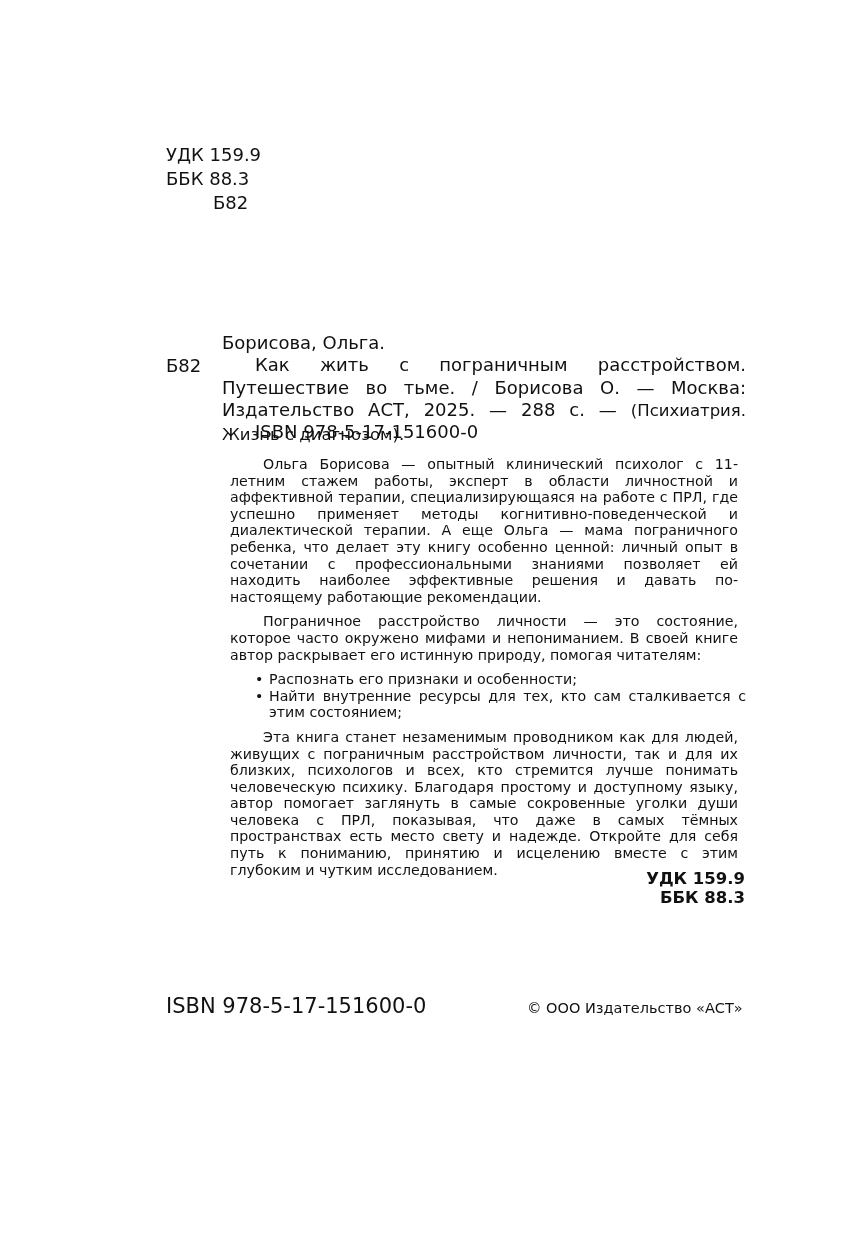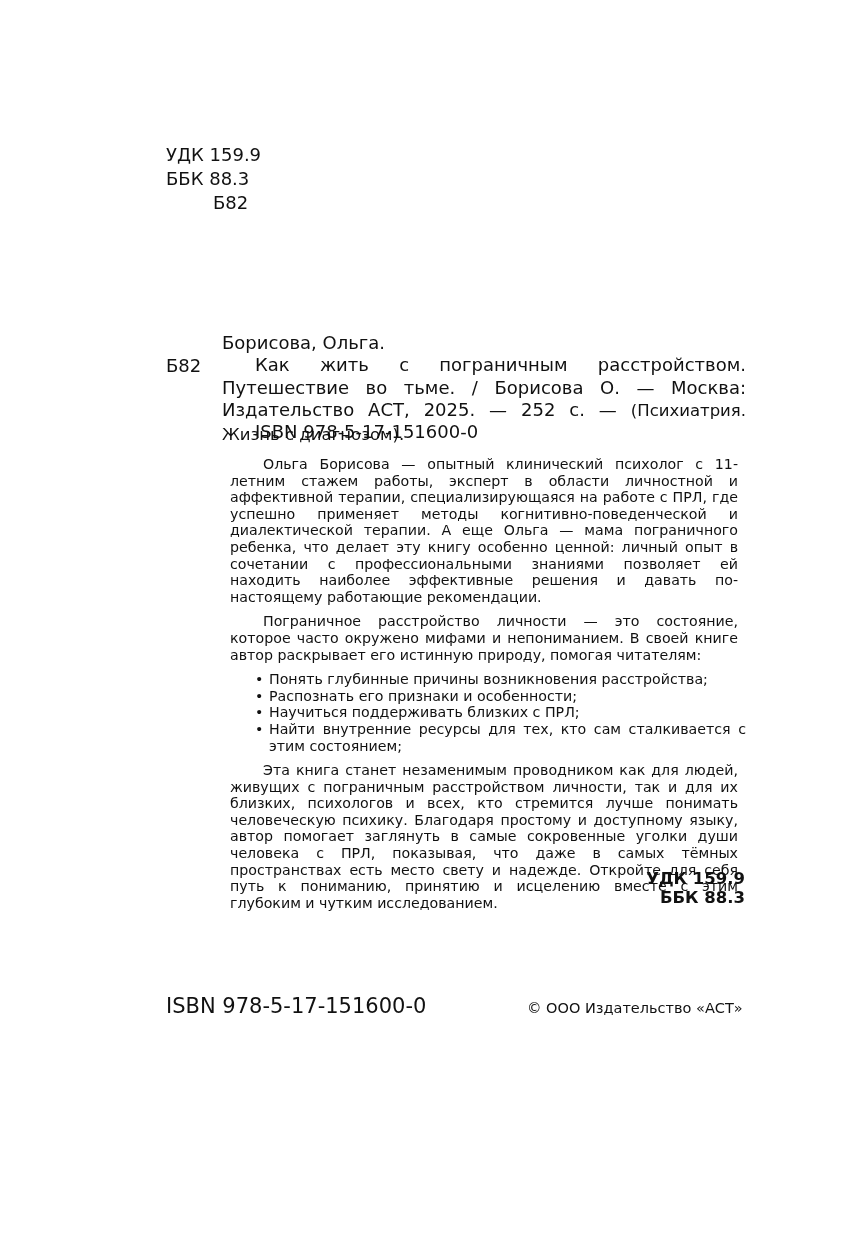--- a/index.html
+++ b/index.html
@@ -31,31 +31,29 @@
 <div class="abs codes">
   <div>УДК 159.9</div>
   <div>ББК 88.3</div>
   <div class="b82">Б82</div>
 </div>
 
 <div class="abs author">Борисова, Ольга.</div>
 
 <div class="abs sidecode">Б82</div>
 
-<div class="abs biblio"><span class="ind"></span><span>Как жить с пограничным расстройством. Путешествие во тьме. / Борисова О. — Москва: Издательство АСТ, 2025. — 252 с. — </span><span class="series">(Психиатрия. Жизнь с диагнозом).</span></div>
+<div class="abs biblio"><span class="ind"></span><span>Как жить с пограничным расстройством. Путешествие во тьме. / Борисова О. — Москва: Издательство АСТ, 2025. — 288 с. — </span><span class="series">(Психиатрия. Жизнь с диагнозом).</span></div>
 
 <div class="abs isbn1" style="top:421px;">ISBN 978-5-17-151600-0</div>
 
 <div class="abs annot">
   <p>Ольга Борисова — опытный клинический психолог с 11-летним стажем работы, эксперт в области личностной и аффективной терапии, специализирующаяся на работе с ПРЛ, где успешно применяет методы когнитивно-поведенческой и диалектической терапии. А еще Ольга — мама пограничного ребенка, что делает эту книгу особенно ценной: личный опыт в сочетании с профессиональными знаниями позволяет ей находить наиболее эффективные решения и давать по-настоящему работающие рекомендации.</p>
   <p>Пограничное расстройство личности — это состояние, которое часто окружено мифами и непониманием. В своей книге автор раскрывает его истинную природу, помогая читателям:</p>
   <ul>
-    <li>Понять глубинные причины возникновения расстройства;</li>
     <li>Распознать его признаки и особенности;</li>
-    <li>Научиться поддерживать близких с ПРЛ;</li>
     <li>Найти внутренние ресурсы для тех, кто сам сталкивается с этим состоянием;</li>
   </ul>
   <p>Эта книга станет незаменимым проводником как для людей, живущих с пограничным расстройством личности, так и для их близких, психологов и всех, кто стремится лучше понимать человеческую психику. Благодаря простому и доступному языку, автор помогает заглянуть в самые сокровенные уголки души человека с ПРЛ, показывая, что даже в самых тёмных пространствах есть место свету и надежде. Откройте для себя путь к пониманию, принятию и исцелению вместе с этим глубоким и чутким исследованием.</p>
 </div>
 
 <div class="abs codes2">
   <div>УДК 159.9</div>
   <div>ББК 88.3</div>
 </div>
 

